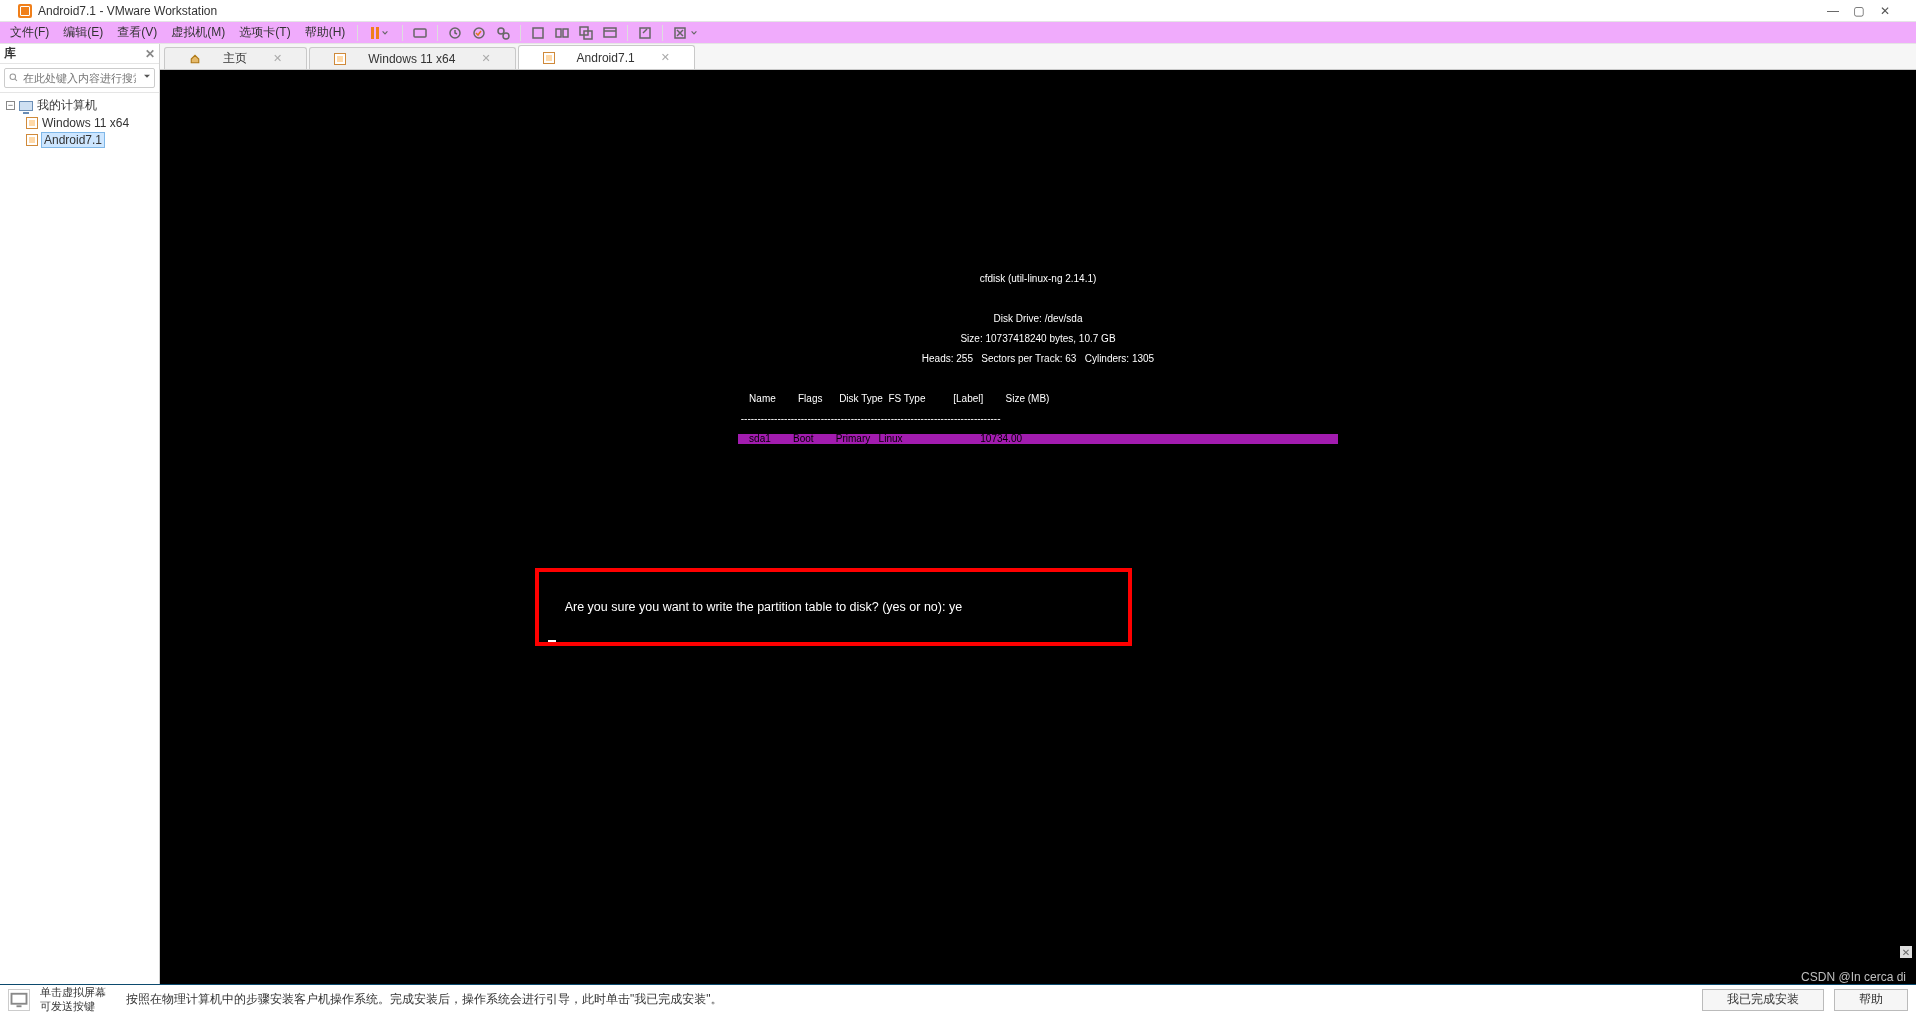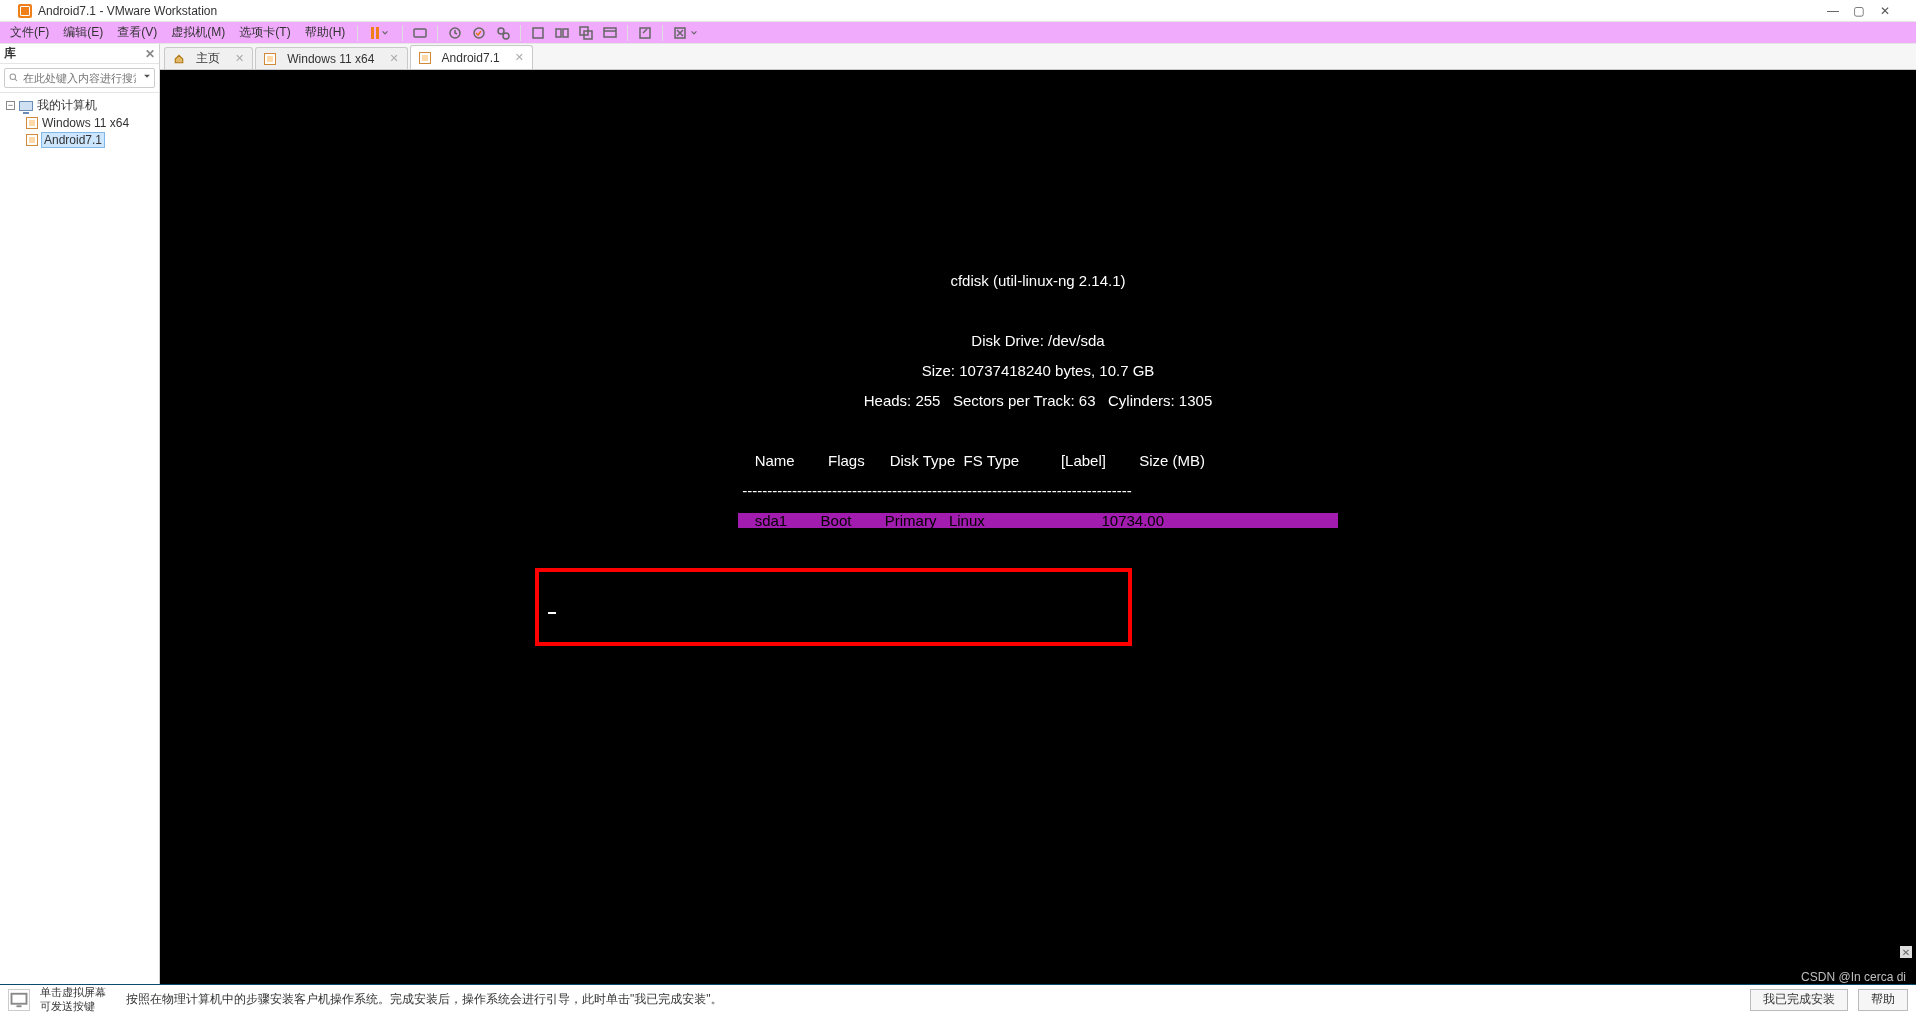--- a/index.html
+++ b/index.html
@@ -40,43 +40,43 @@
 .pcicon{width:14px;height:10px;border:1px solid #6a8db5;background:#cfe0f2;position:relative;}
 .pcicon::after{content:"";position:absolute;left:3px;right:3px;top:10px;height:2px;background:#6a8db5;}
 .vmicon{width:12px;height:12px;border:1px solid #d08a3a;background:#fff;position:relative;}
 .vmicon::before{content:"";position:absolute;inset:2px;background:#ffd9a8;}
 .tree-row.sel{background:none;}
 .tree-row.sel .lbl{background:#cde6ff;outline:1px solid #7fb7e8;padding:0 2px;}
 
 
 .main{flex:1;display:flex;flex-direction:column;background:#fff;}
 .tabstrip{height:26px;background:#f6f6f6;display:flex;align-items:flex-end;padding-left:4px;border-bottom:1px solid #c9c9c9;}
-.tab{height:22px;border:1px solid #c9c9c9;border-bottom:none;background:#f0f0f0;display:flex;align-items:center;padding:0 8px;gap:11px;margin-right:2px;border-radius:3px 3px 0 0;position:relative;}
+.tab{height:22px;border:1px solid #c9c9c9;border-bottom:none;background:#f0f0f0;display:flex;align-items:center;padding:0 24px;gap:22px;margin-right:2px;border-radius:3px 3px 0 0;position:relative;}
 .tab.active{background:#fff;height:24px;}
 .tab .tico{width:12px;height:12px;}
 .tab .homeico{color:#b07a18;}
 .tab .x{color:#aaa;font-size:11px;margin-left:4px;}
 
 
 .console{flex:1;background:#000;position:relative;overflow:hidden;}
-.term{position:absolute;left:50%;transform:translateX(-50%);top:188px;width:600px;color:#fff;font-family:"Courier New",monospace;font-size:15px;line-height:1.0;white-space:pre;text-align:left;}
+.term{position:absolute;left:50%;transform:translateX(-50%);top:194px;width:600px;color:#fff;font-family:"Courier New",monospace;font-size:10px;line-height:1.0;white-space:pre;text-align:left;}
 .term .ctr{text-align:center;}
 .term .hdrline{letter-spacing:0;}
 .term .dashes{color:#fff;}
 .term .selrow{background:#a21caf;color:#000;display:block;}
 .redbox{position:absolute;left:375px;top:498px;width:597px;height:78px;border:4px solid #ff0000;}
 .promptblock{position:absolute;left:388px;top:516px;width:740px;color:#fff;font-family:"Courier New",monospace;font-size:12.5px;white-space:pre;}
 .cursor{display:inline-block;width:8px;height:2px;background:#fff;vertical-align:bottom;}
 
 
 .bottombar{height:30px;border-top:1px solid #0c4a6e;background:#fff;display:flex;align-items:center;padding:0 8px;gap:10px;}
 .bottombar .hinticon{width:22px;height:22px;border:1px solid #ccc;display:flex;align-items:center;justify-content:center;color:#888;}
 .bottombar .hinttext{line-height:1.2;font-size:11px;}
 .bottombar .spacer{flex:1;}
-.bottombar .winbutton{height:22px;padding:0 12px;border:1px solid #bbb;background:#f6f6f6;display:flex;align-items:center;}
+.bottombar .winbutton{height:22px;padding:0 24px;border:1px solid #bbb;background:#f6f6f6;display:flex;align-items:center;}
 
 
 .wm{position:absolute;right:10px;bottom:0;color:#bfbfbf;font-size:12px;}
 .tinyx{position:absolute;right:4px;bottom:26px;width:12px;height:12px;background:#ddd;color:#666;font-size:10px;display:flex;align-items:center;justify-content:center;}
 
 
 svg{stroke:currentColor;fill:none;stroke-width:1.5;}
 </style>
 </head>
 <body>
@@ -244,20 +244,21 @@
 <div class="ctr">Size: 10737418240 bytes, 10.7 GB</div>
 <div class="ctr">Heads: 255   Sectors per Track: 63   Cylinders: 1305</div>
 <div>&nbsp;</div>
 <div class="hdrline">    Name        Flags      Disk Type  FS Type          [Label]        Size (MB)</div>
 <div class="dashes"> ------------------------------------------------------------------------------</div>
 <span class="selrow">    sda1        Boot        Primary   Linux                            10734.00</span>
       </div>
 
       <div class="redbox"></div>
       <div class="promptblock">
+<div>     Are you sure you want to write the partition table to disk? (yes or no): ye</div>
 <span class="cursor"></span>
       </div>
 
       <div class="wm">CSDN @In cerca di</div>
       <div class="tinyx">✕</div>
     </div>
   </div>
 </div>
 
 <div class="bottombar">

